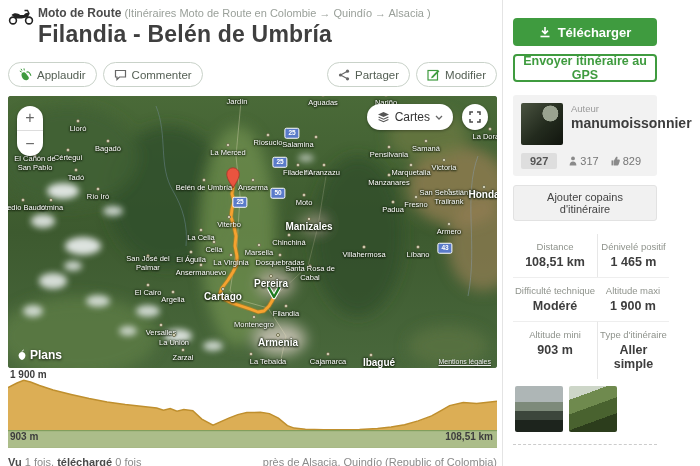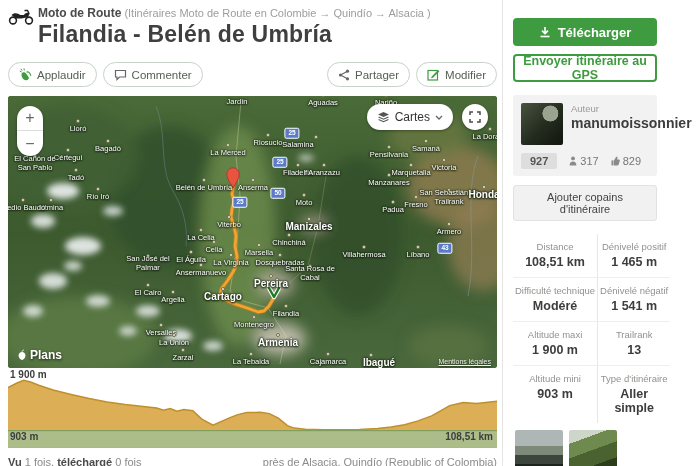--- a/index.html
+++ b/index.html
@@ -250,21 +250,21 @@
           <span class="maplabel" style="left: 196px; top: 92px;">Belén de Umbría</span>
           <span class="mapdot" style="left: 245px; top: 84px;"></span>
           <span class="maplabel" style="left: 245px; top: 92px;">Anserma</span>
           <span class="mapdot" style="left: 215px; top: 193px;"></span>
           <span class="maplabel b" style="left: 215px; top: 201px;">Cartago</span>
           <span class="mapdot" style="left: 246px; top: 221px;"></span>
           <span class="maplabel" style="left: 246px; top: 229px;">Montenegro</span>
           <span class="mapdot" style="left: 270px; top: 239px;"></span>
           <span class="maplabel b" style="left: 270px; top: 247px;">Armenia</span>
           <span class="mapdot" style="left: 243px; top: 258px;"></span>
-          <span class="maplabel" style="left: 243px; top: 266px;">La Tebaida</span>
+          <span class="maplabel" style="left: 260px; top: 266px;">La Tebaida</span>
           <span class="mapdot" style="left: 278px; top: 210px;"></span>
           <span class="maplabel" style="left: 278px; top: 218px;">Filandia</span>
           <span class="mapdot" style="left: 263px; top: 180px;"></span>
           <span class="maplabel b" style="left: 263px; top: 188px;">Pereira</span>
           <span class="mapdot" style="left: 272px; top: 159px;"></span>
           <span class="maplabel" style="left: 272px; top: 167px;">Dosquebradas</span>
           <span class="mapdot" style="left: 302px; top: 170px;"></span>
           <span class="maplabel wrap" style="width: 54px; left: 302px; top: 178px;">Santa Rosa de Cabal</span>
           <span class="mapdot" style="left: 251px; top: 149px;"></span>
           <span class="maplabel" style="left: 251px; top: 157px;">Marsella</span>
@@ -418,32 +418,24 @@
           <div class="sv">108,51 km</div>
         </div>
         <div class="cell r">
           <div class="sl">Dénivelé positif</div>
           <div class="sv">1 465 m</div>
         </div>
         <div class="cell t">
           <div class="sl">Difficulté technique</div>
           <div class="sv">Modéré</div>
         </div>
-        <div class="cell r t">
-          <div class="sl">Dénivelé négatif</div>
-          <div class="sv">1 541 m</div>
-        </div>
         <div class="cell t">
           <div class="sl">Altitude maxi</div>
           <div class="sv">1 900 m</div>
         </div>
-        <div class="cell r t">
-          <div class="sl">Trailrank</div>
-          <div class="sv">13</div>
-        </div>
         <div class="cell t">
           <div class="sl">Altitude mini</div>
           <div class="sv">903 m</div>
         </div>
         <div class="cell r t">
           <div class="sl">Type d'itinéraire</div>
           <div class="sv">Aller simple</div>
         </div>
       </div>
 

